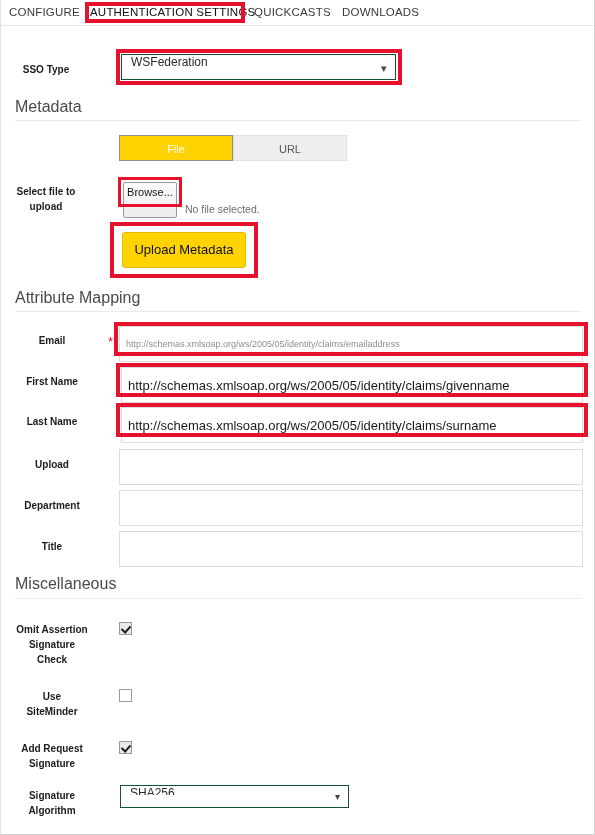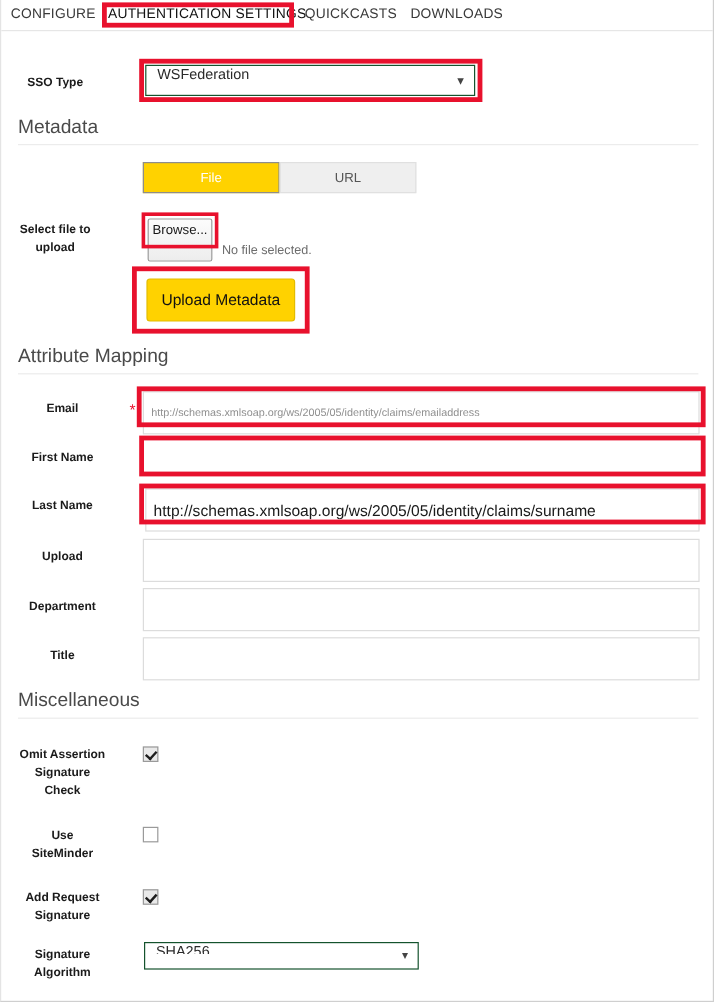--- a/index.html
+++ b/index.html
@@ -247,20 +247,21 @@
 
   <div class="section" style="top:288px;">Attribute Mapping</div>
   <div class="section-rule" style="top:311px;"></div>
 
   <div class="row-label" style="top:333px;">Email</div>
   <span class="req-star" style="left:107px; top:337px;">*</span>
   <input class="txt faint" style="left: 118px; top: 326px; width: 464px; height: 26px;" value="http://schemas.xmlsoap.org/ws/2005/05/identity/claims/emailaddress">
   <div class="ann" style="left:113px; top:322px; width:474px; height:34px;"></div>
 
   <div class="row-label" style="top:374px;">First Name</div>
+  <input class="txt strong" style="left: 120px; top: 367px; width: 462px; height: 26px;" value="http://schemas.xmlsoap.org/ws/2005/05/identity/claims/givenname">
   <div class="ann" style="left:115px; top:363px; width:472px; height:34px;"></div>
 
   <div class="row-label" style="top:414px;">Last Name</div>
   <input class="txt strong" style="left: 120px; top: 407px; width: 462px; height: 26px;" value="http://schemas.xmlsoap.org/ws/2005/05/identity/claims/surname">
   <div class="ann" style="left:115px; top:403px; width:472px; height:34px;"></div>
 
   <div class="row-label" style="top:457px;">Upload</div>
   <input class="txt strong" style="left: 118px; top: 449px; width: 464px; height: 26px;" value="">
 
   <div class="row-label" style="top:498px;">Department</div>

